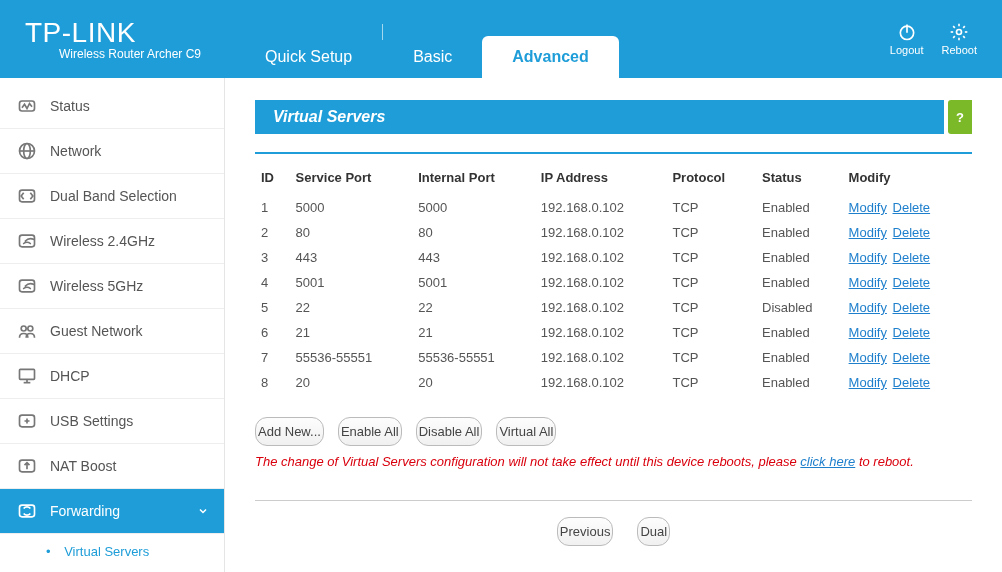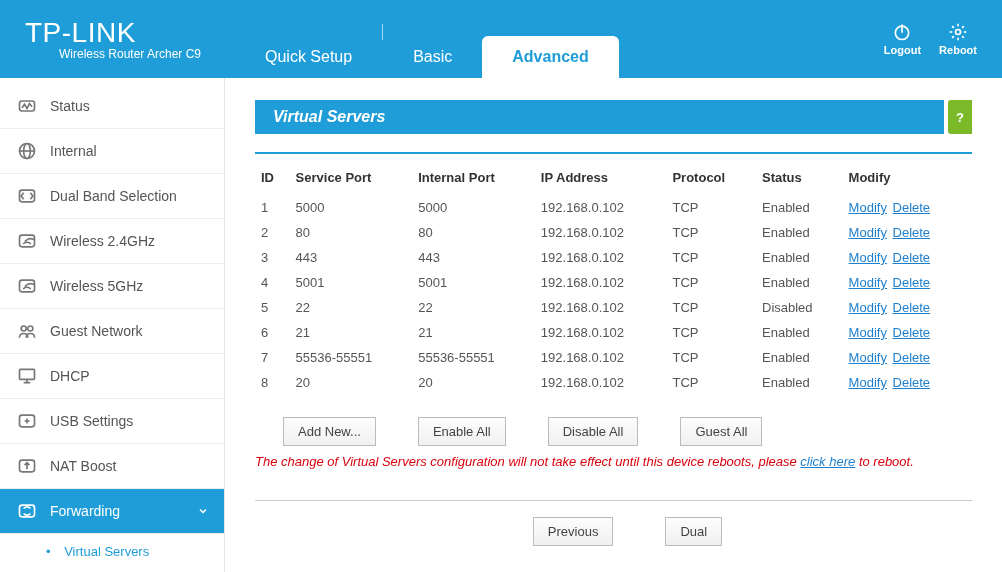--- a/index.html
+++ b/index.html
@@ -9,21 +9,21 @@
     .logo-block { flex: 0 0 210px; }
     .logo { font-size: 28px; font-weight: normal; letter-spacing: 0.5px; font-family: Arial, sans-serif; }
     .subtitle { font-size: 12px; margin-top: -2px; text-align: center; }
     
     .topnav { display: flex; align-items: flex-end; height: 100%; flex: 1; }
     .topnav-item { padding: 12px 30px; font-size: 16px; color: #fff; cursor: pointer; position: relative;}
     .topnav-sep { width: 1px; height: 16px; background: rgba(255,255,255,0.6); align-self: center; margin-bottom: 14px;}
     .topnav-item.active { background: #fff; color: #1e9dd8; border-radius: 6px 6px 0 0; font-weight: bold; }
     
     .header-actions { display: flex; gap: 18px; align-items: center; }
-    .header-action { text-align: center; cursor: pointer; font-size: 11px; font-weight: bold; }
+    .header-action { text-align: center; cursor: pointer; font-size: 11px; }
     .header-action svg { display: block; margin: 0 auto 2px; }
     
     .container { display: flex; min-height: 494px; }
     
     .sidebar { width: 225px; background: #fff; border-right: 1px solid #e5e5e5; padding-top: 6px;}
     .side-item { display: flex; align-items: center; gap: 12px; padding: 11px 16px; border-bottom: 1px solid #eee; cursor: pointer; color: #555; font-size: 14px; }
     .side-item.active { background: #1e9dd8; color: #fff; }
     .side-item.active .chevron { margin-left: auto; }
     .side-icon { width: 22px; height: 22px; display: inline-flex; align-items: center; justify-content: center; flex-shrink: 0;}
     .side-icon svg { stroke: #777; }
@@ -39,21 +39,21 @@
     
     .divider { border: none; border-top: 2px solid #1e9dd8; margin: 18px 0 10px; }
     
     table { width: 100%; border-collapse: collapse; }
     th { text-align: left; font-weight: bold; padding: 6px 6px 10px; color: #333; font-size: 13px;}
     td { padding: 5px 6px; color: #555; font-size: 13px;}
     .link { color: #1e7fcc; text-decoration: underline; cursor: pointer; }
     .link + .link { margin-left: 2px; }
     
     .btn-row { margin-top: 22px; display: flex; gap: 14px; }
-    .btn { background: linear-gradient(#fdfdfd,#f0f0f0); border: 1px solid #bbb; border-radius: 0; padding: 6px 14px; font-size: 13px; cursor: pointer; color: #444; margin-left: 28px;}
+    .btn { background: linear-gradient(#fdfdfd,#f0f0f0); border: 1px solid #bbb; border-radius: 12px; padding: 6px 2px; font-size: 13px; cursor: pointer; color: #444;}
     
     .warning { color: #d9000d; margin-top: 6px; line-height: 1.5; font-size: 13px; font-style: italic;}
     .warning .link { color: #1e7fcc; }
     
     .nav-row { margin-top: 28px; padding-top: 16px; border-top: 1px solid #ccc; display:flex; justify-content:center; gap: 24px;}
     
     .chevron { transform: rotate(90deg); }
   </style>
 </head>
 <body>
@@ -108,21 +108,21 @@
       <span>Status</span>
     </div>
     <div class="side-item">
       <span class="side-icon">
           <svg width="20" height="20" viewBox="0 0 24 24" fill="none" stroke-width="2">
             <circle cx="12" cy="12" r="9"></circle>
             <ellipse cx="12" cy="12" rx="4" ry="9"></ellipse>
             <line x1="3" y1="12" x2="21" y2="12"></line>
           </svg>
         </span>
-      <span>Internal</span>
+      <span>Network</span>
     </div>
     <div class="side-item">
       <span class="side-icon">
           <svg width="20" height="20" viewBox="0 0 24 24" fill="none" stroke-width="2">
             <rect x="3" y="5" width="18" height="14" rx="3"></rect>
             <path d="M8 8l-3 4 3 4M16 8l3 4-3 4"></path>
           </svg>
         </span>
       <span>Dual Band Selection</span>
     </div>
@@ -291,21 +291,21 @@
             <td>Enabled</td>
             <td><a class="link">Modify</a> <a class="link">Delete</a></td>
           </tr>
         </tbody>
     </table>
 
     <div class="btn-row">
       <button class="btn">Add New...</button>
       <button class="btn">Enable All</button>
       <button class="btn">Disable All</button>
-      <button class="btn">Guest All</button>
+      <button class="btn">Virtual All</button>
     </div>
 
     <div class="warning">
       <span>The change of Virtual Servers configuration will not take effect until this device reboots, please </span><a class="link">click here</a><span> to reboot.</span>
     </div>
 
     <div class="nav-row">
       <button class="btn">Previous</button>
       <button class="btn">Dual</button>
     </div>

